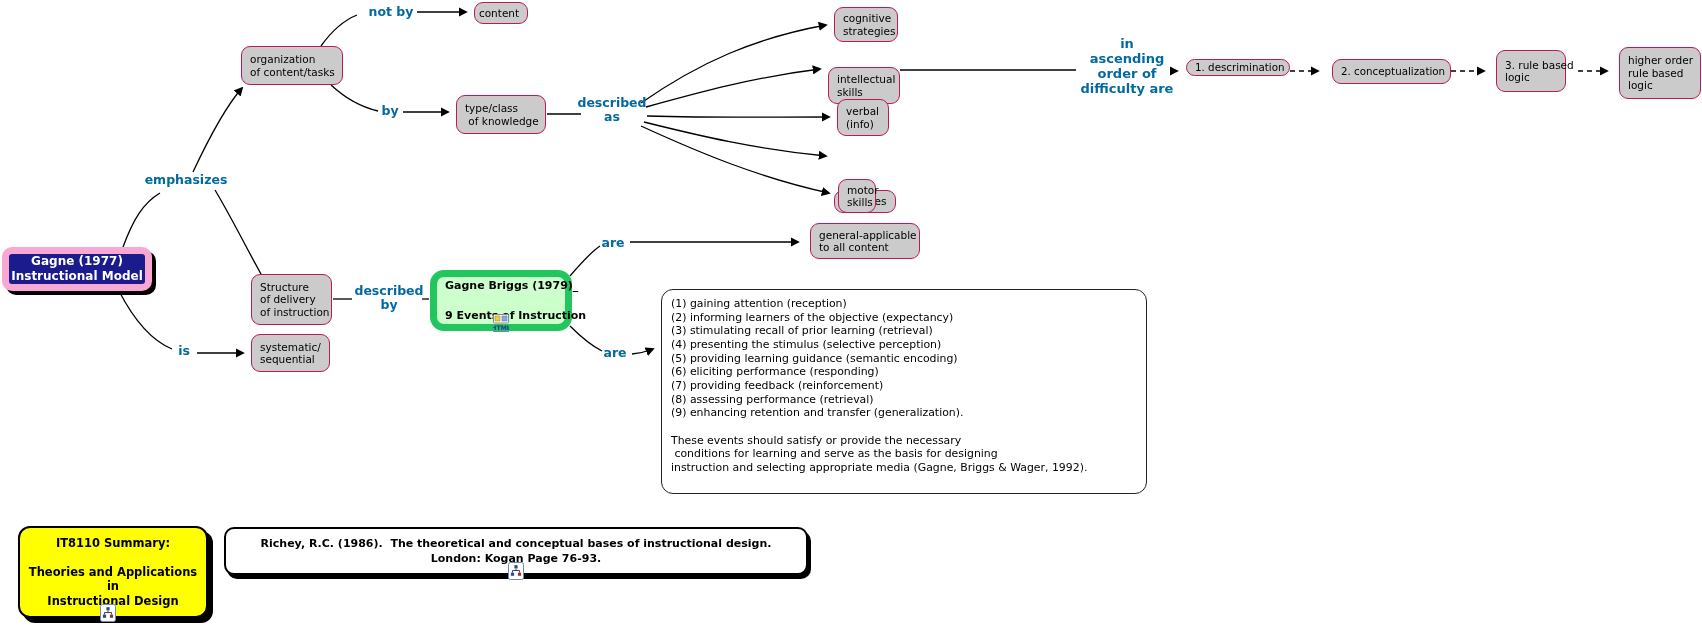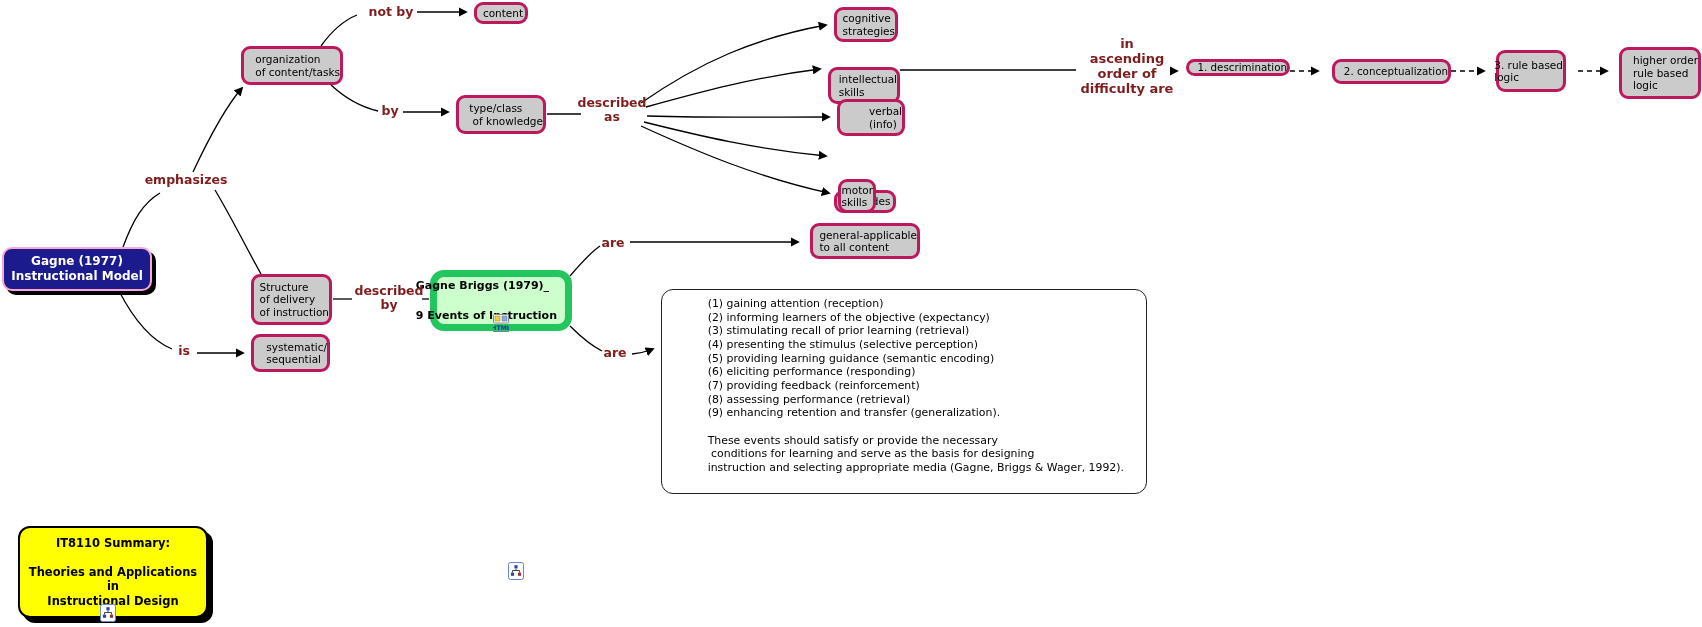--- a/index.html
+++ b/index.html
@@ -1,35 +1,35 @@
 <!DOCTYPE html>
 <html><head>
 <meta charset="utf-8">
 <style>
   html,body{margin:0;padding:0;background:#fff;}
   #canvas{position:relative;width:1702px;height:627px;background:#ffffff;overflow:hidden;
           font-family:"DejaVu Sans","Liberation Sans",sans-serif;color:#000;}
   svg.wires{position:absolute;left:0;top:0;width:1702px;height:627px;pointer-events:none;}
   .node{position:absolute;box-sizing:border-box;display:flex;align-items:center;
-        border-radius:9px;font-size:10.5px;line-height:12.5px;color:#000;justify-content:flex-end;}
+        border-radius:9px;font-size:10.5px;line-height:12.5px;color:#000;}
   .node span{white-space:pre;}
-  .gray{background:#cbcbcb;border:3px solid #be185d;padding:2px 0 2px 8px;}
+  .gray{background:#cbcbcb;border:1px solid #be185d;padding:2px 8px 2px 8px;}
   .ctr{justify-content:center;text-align:center;padding-left:4px;}
-  .gagne{background:#1b1b8e;border:2px solid #f9a8d4;border-radius:10px;box-shadow:4px 4px 0 #000;
+  .gagne{background:#1b1b8e;border:7px solid #f9a8d4;border-radius:10px;box-shadow:4px 4px 0 #000;
          color:#fff;font-weight:bold;font-size:12px;line-height:15px;justify-content:center;text-align:center;}
   .green{background:#ccffcc;border:7px solid #22c55e;border-radius:14px;font-weight:bold;
          font-size:11px;line-height:15px;padding:4px 8px;}
   .events{background:#fff;border:1px solid #222;border-radius:12px;font-size:10.9px;
           line-height:13.65px;padding:7px 22px 7px 9px;align-items:flex-start;}
   .yellow{background:#ffff00;border:2px solid #000;border-radius:12px;box-shadow:5px 5px 0 #000;
           font-weight:bold;font-size:11.5px;line-height:14.5px;justify-content:center;text-align:center;}
   .richeybox{background:#fff;border:2px solid #000;border-radius:10px;box-shadow:3px 4px 0 #000;
           font-weight:bold;font-size:11px;line-height:15px;justify-content:center;text-align:center;}
   .linklabel{position:absolute;font-weight:bold;font-size:12.5px;line-height:14px;
-          text-align:center;white-space:pre-line;color:#7f1d1d;}
+          text-align:center;white-space:pre-line;color:#0369a1;}
   .asc{font-size:13px;line-height:15px;}
   .resicon{position:absolute;cursor:pointer;}
 </style>
 </head>
 <body>
 
 <div id="canvas">
 
   <svg class="wires">
     <defs>
@@ -89,21 +89,21 @@
   <div class="node gray" style="left:834px;top:7px;width:64px;height:35px;">
     <span>cognitive
 strategies</span>
     </div>
 
   <div class="node gray" style="left:828px;top:51px;width:72px;height:37px;margin-top:16px;">
     <span>intellectual
 skills</span>
     </div>
 
-  <div class="node gray" style="left:837px;top:99px;width:68px;height:37px;">
+  <div class="node gray" style="left:837px;top:99px;width:52px;height:37px;">
     <span>verbal
 (info)</span>
     </div>
 
   <div class="node gray ctr" style="left:834px;top:146px;width:62px;height:23px;margin-top:44px;">
     <span>attitudes</span>
     </div>
 
   <div class="node gray" style="left:838px;top:179px;width:38px;height:34px;">
     <span>motor
@@ -168,20 +168,24 @@
     </div>
 
   <div class="node yellow" style="left:18px;top:526px;width:190px;height:92px;">
     <span>IT8110 Summary:
 
 Theories and Applications
 in
 Instructional Design</span>
     </div>
 
+  <div class="node richeybox" style="left:224px;top:527px;width:584px;height:48px;">
+    <span>Richey, R.C. (1986).  The theoretical and conceptual bases of instructional design.
+London: Kogan Page 76-93.</span>
+    </div>
 
   <div class="linklabel" style="left:136px;top:173px;width:100px;">emphasizes</div>
   <div class="linklabel" style="left:356px;top:5px;width:70px;">not by</div>
   <div class="linklabel" style="left:372px;top:104px;width:36px;">by</div>
   <div class="linklabel" style="left:572px;top:96px;width:80px;">described
 as</div>
   <div class="linklabel asc" style="left:1078px;top:36px;width:98px;">in
 ascending
 order of
 difficulty are</div>

